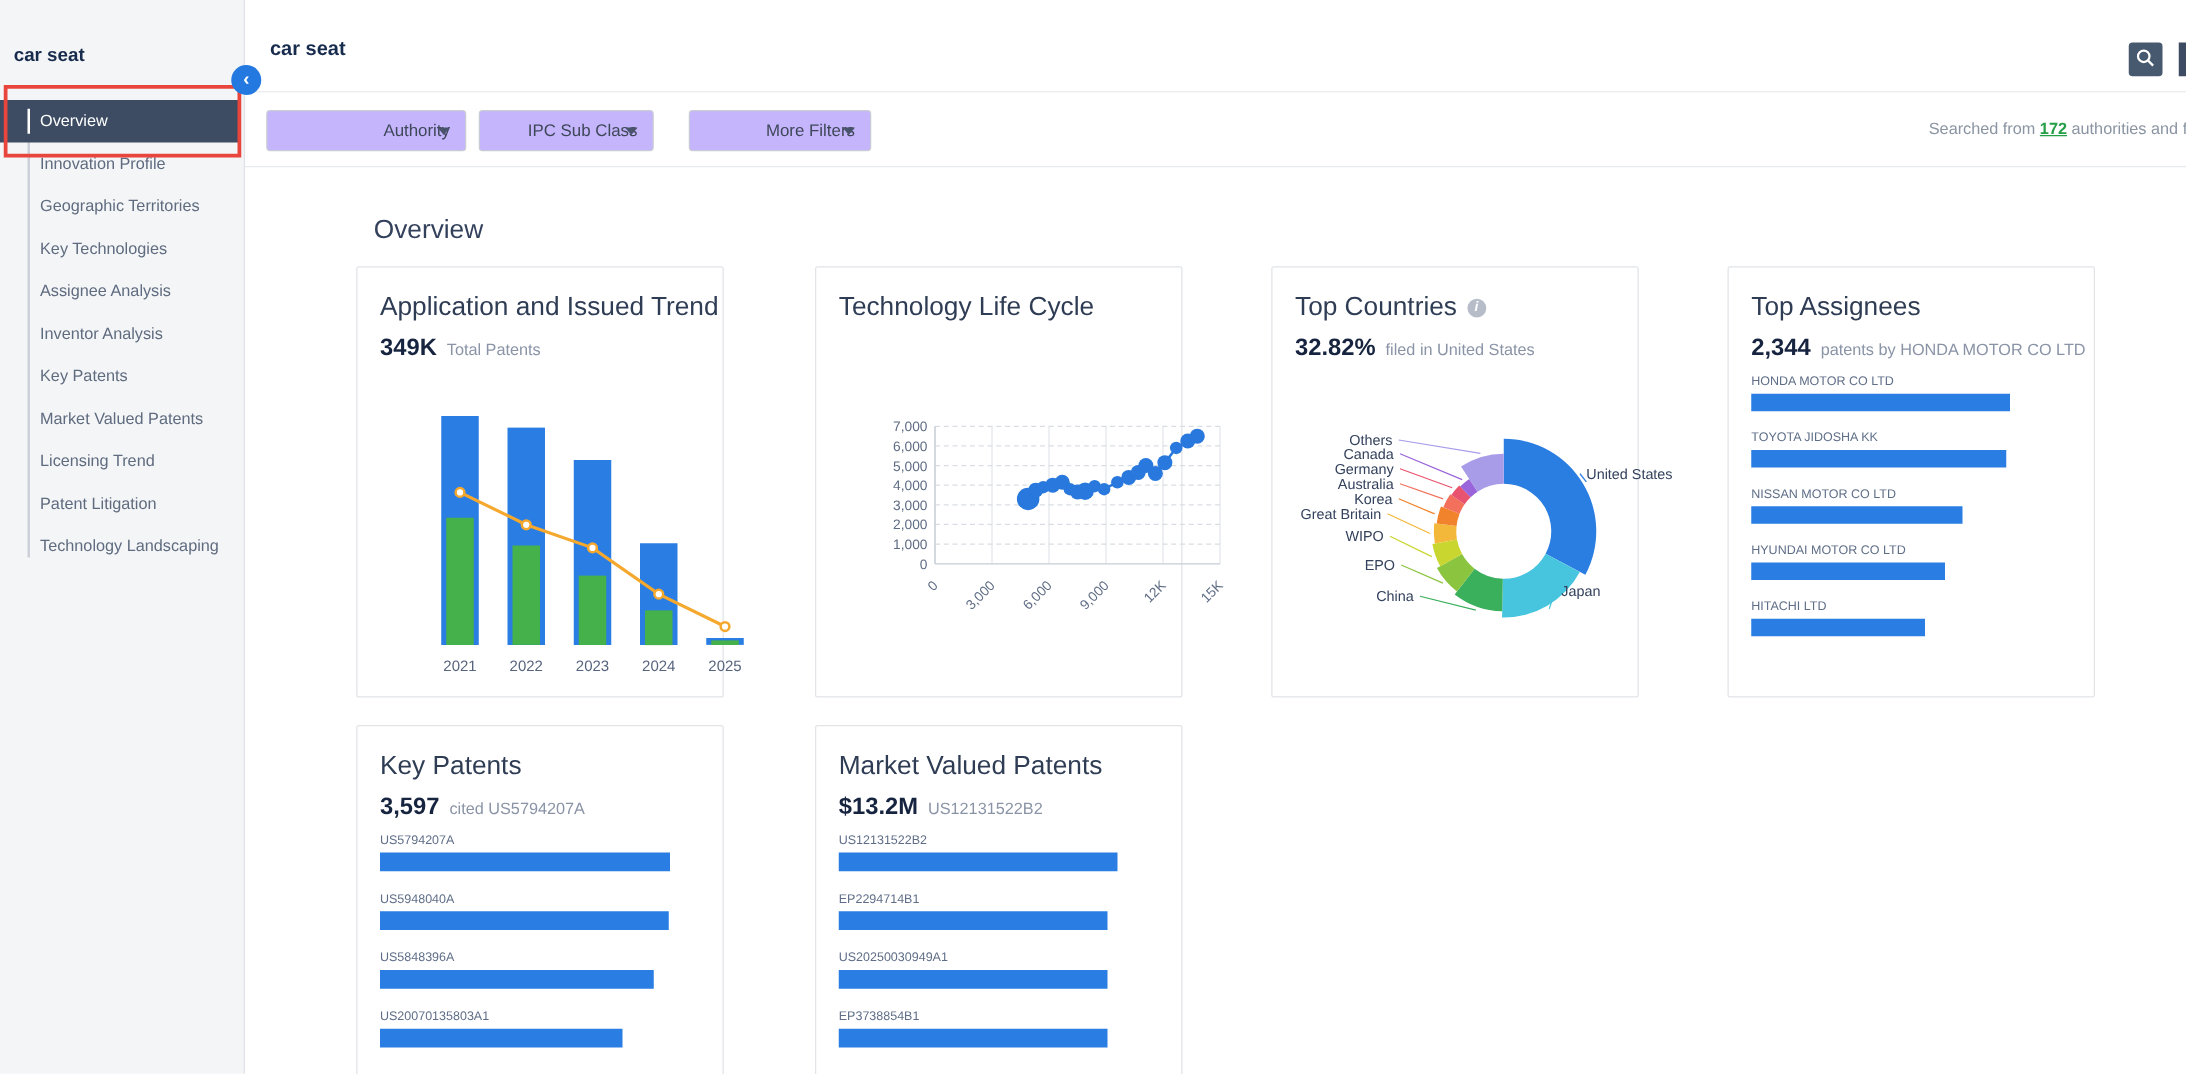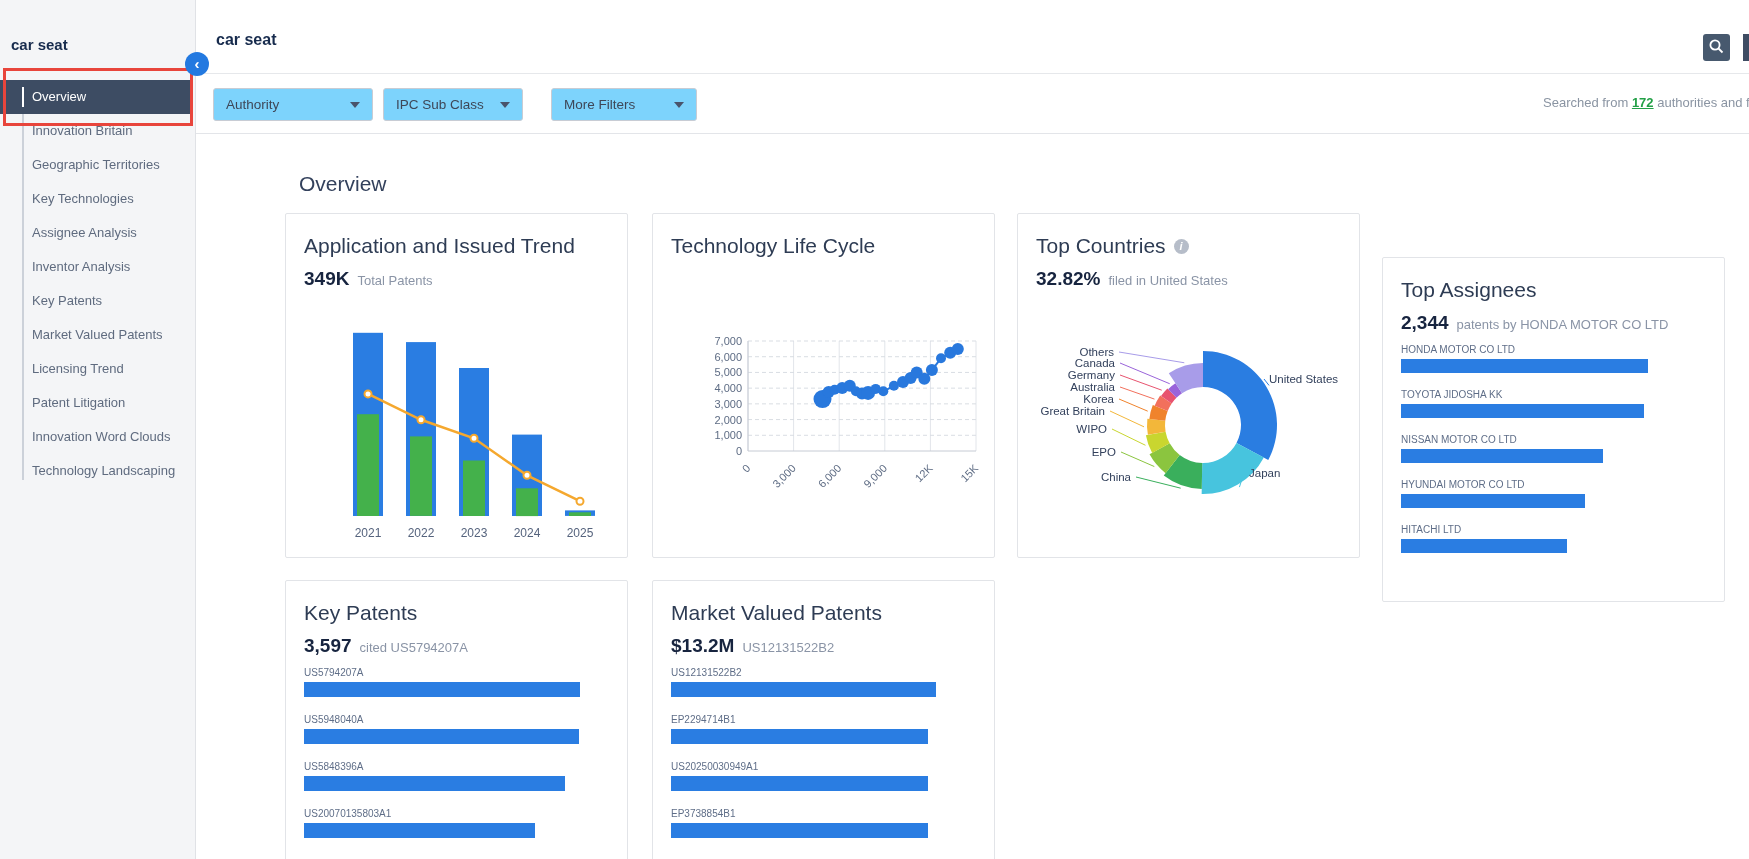--- a/index.html
+++ b/index.html
@@ -21,40 +21,40 @@
   .annotation-box { position:absolute; left:3px; top:68px; width:190px; height:58px;
     border:3px solid #e8453c; z-index:25; pointer-events:none; }
   
   #main { position:absolute; left:196px; top:0; right:0; bottom:0; }
   .topbar { position:absolute; left:0; top:0; right:0; height:74px; background:#fff; border-bottom:1px solid #e6e8eb; }
   .app-title { position:absolute; left:20px; top:31px; font-size:16px; font-weight:bold; color:#172b4d; }
   .search-btn { position:absolute; left:1507px; top:34px; width:27px; height:27px; background:#47596e;
     border:none; border-radius:3px; cursor:pointer; }
   .edge-sliver { position:absolute; right:0; top:34px; width:6px; height:27px; background:#3e4c63; }
   .filterbar { position:absolute; left:0; top:74px; right:0; height:60px; background:#fff; border-bottom:1px solid #e3e5e9; }
-  .dropdown { position:absolute; top:14px; height:33px; background:#7dd3fc; border:1px solid #c8ccd4;
-    border-radius:3px; font-size:13.5px; color:#3e4758; text-align:left; padding:0 12px; cursor:pointer;
+  .dropdown { position:absolute; top:14px; height:33px; background:#c4b5fd; border:1px solid #c8ccd4;
+    border-radius:3px; font-size:13.5px; color:#3e4758; text-align:right; padding:0 12px; cursor:pointer;
     font-family:"Liberation Sans", sans-serif; }
   .dropdown .caret { position:absolute; right:12px; top:13px; width:0; height:0;
     border-left:5px solid transparent; border-right:5px solid transparent; border-top:6px solid #49536b; }
   #dd1 { left:17px; width:160px; }  #dd2 { left:187px; width:140px; }  #dd3 { left:355px; width:146px; }
   .search-summary { position:absolute; left:1347px; top:95px; font-size:13px; color:#8a94a2; white-space:nowrap; }
   .search-summary b { color:#23a047; font-weight:bold;text-decoration:underline; }
   .content { position:absolute; left:0; top:134px; right:0; bottom:0; background:#fff; }
   .section-title { position:absolute; left:103px; top:38px; font-size:21px; font-weight:400; color:#33415c; }
   
-  .card { position:absolute; width:343px; background:#fff; border:1px solid #e2e4e8; border-radius:2px; }
+  .card { position:absolute; width:294px; background:#fff; border:1px solid #e2e4e8; border-radius:2px; }
   .card h3 { position:absolute; left:18px; top:20px; font-size:21px; font-weight:400; color:#2e3c54; white-space:nowrap; }
   .stat { position:absolute; left:18px; top:54px; white-space:nowrap; }
   .stat .num { font-size:19px; font-weight:bold; color:#17243f; }
   .stat .lab { font-size:13px; color:#8a94a6; margin-left:8px;text-align:center; }
   #card-trend      { left:89px;  top:79px;  height:345px; }
   #card-tlc        { left:456px; top:79px;  height:345px; }
   #card-countries  { left:821px; top:79px;  height:345px; }
-  #card-assignees  { left:1186px;top:79px;  height:345px;margin-top:44px; }
+  #card-assignees  { left:1186px;top:79px;  height:345px; }
   #card-key        { left:89px;  top:446px; height:420px; }
   #card-market     { left:456px; top:446px; height:420px; }
   .info-icon { display:inline-block; width:15px; height:15px; border-radius:50%; background:#b6bdc9;
     color:#fff; font-size:11px; line-height:15px; text-align:center; vertical-align:3px; margin-left:8px; font-style:italic; font-weight:bold; }
   svg.chart { position:absolute; }
   #svg-trend { left:4px; top:93px; }
   #svg-tlc   { left:18px; top:103px; }
   #svg-countries { left:0; top:78px; }
   .ax { font-size:12px; fill:#55637d; font-family:"Liberation Sans",sans-serif; }
   .tick { font-size:11px; fill:#5e6c84; font-family:"Liberation Sans",sans-serif; }
@@ -67,30 +67,29 @@
   #card-key .hrow .hbar, #card-market .hrow .hbar { height:15px; }
   #card-key .hrow, #card-market .hrow { margin-bottom:17px; }
 </style>
 </head>
 <body>
 
 <aside id="sidebar">
   <div class="sb-title">car seat</div>
   <ul class="nav">
     <li class="selected">Overview</li>
-    <li>Innovation Britain</li>
+    <li>Innovation Profile</li>
     <li>Geographic Territories</li>
     <li>Key Technologies</li>
     <li>Assignee Analysis</li>
     <li>Inventor Analysis</li>
     <li>Key Patents</li>
     <li>Market Valued Patents</li>
     <li>Licensing Trend</li>
     <li>Patent Litigation</li>
-    <li>Innovation Word Clouds</li>
     <li>Technology Landscaping</li>
   </ul>
 </aside>
 <button class="collapse-btn">‹</button>
 <div class="annotation-box"></div>
 
 <div id="main">
   <div class="topbar">
     <div class="app-title">car seat</div>
     <button class="search-btn">

